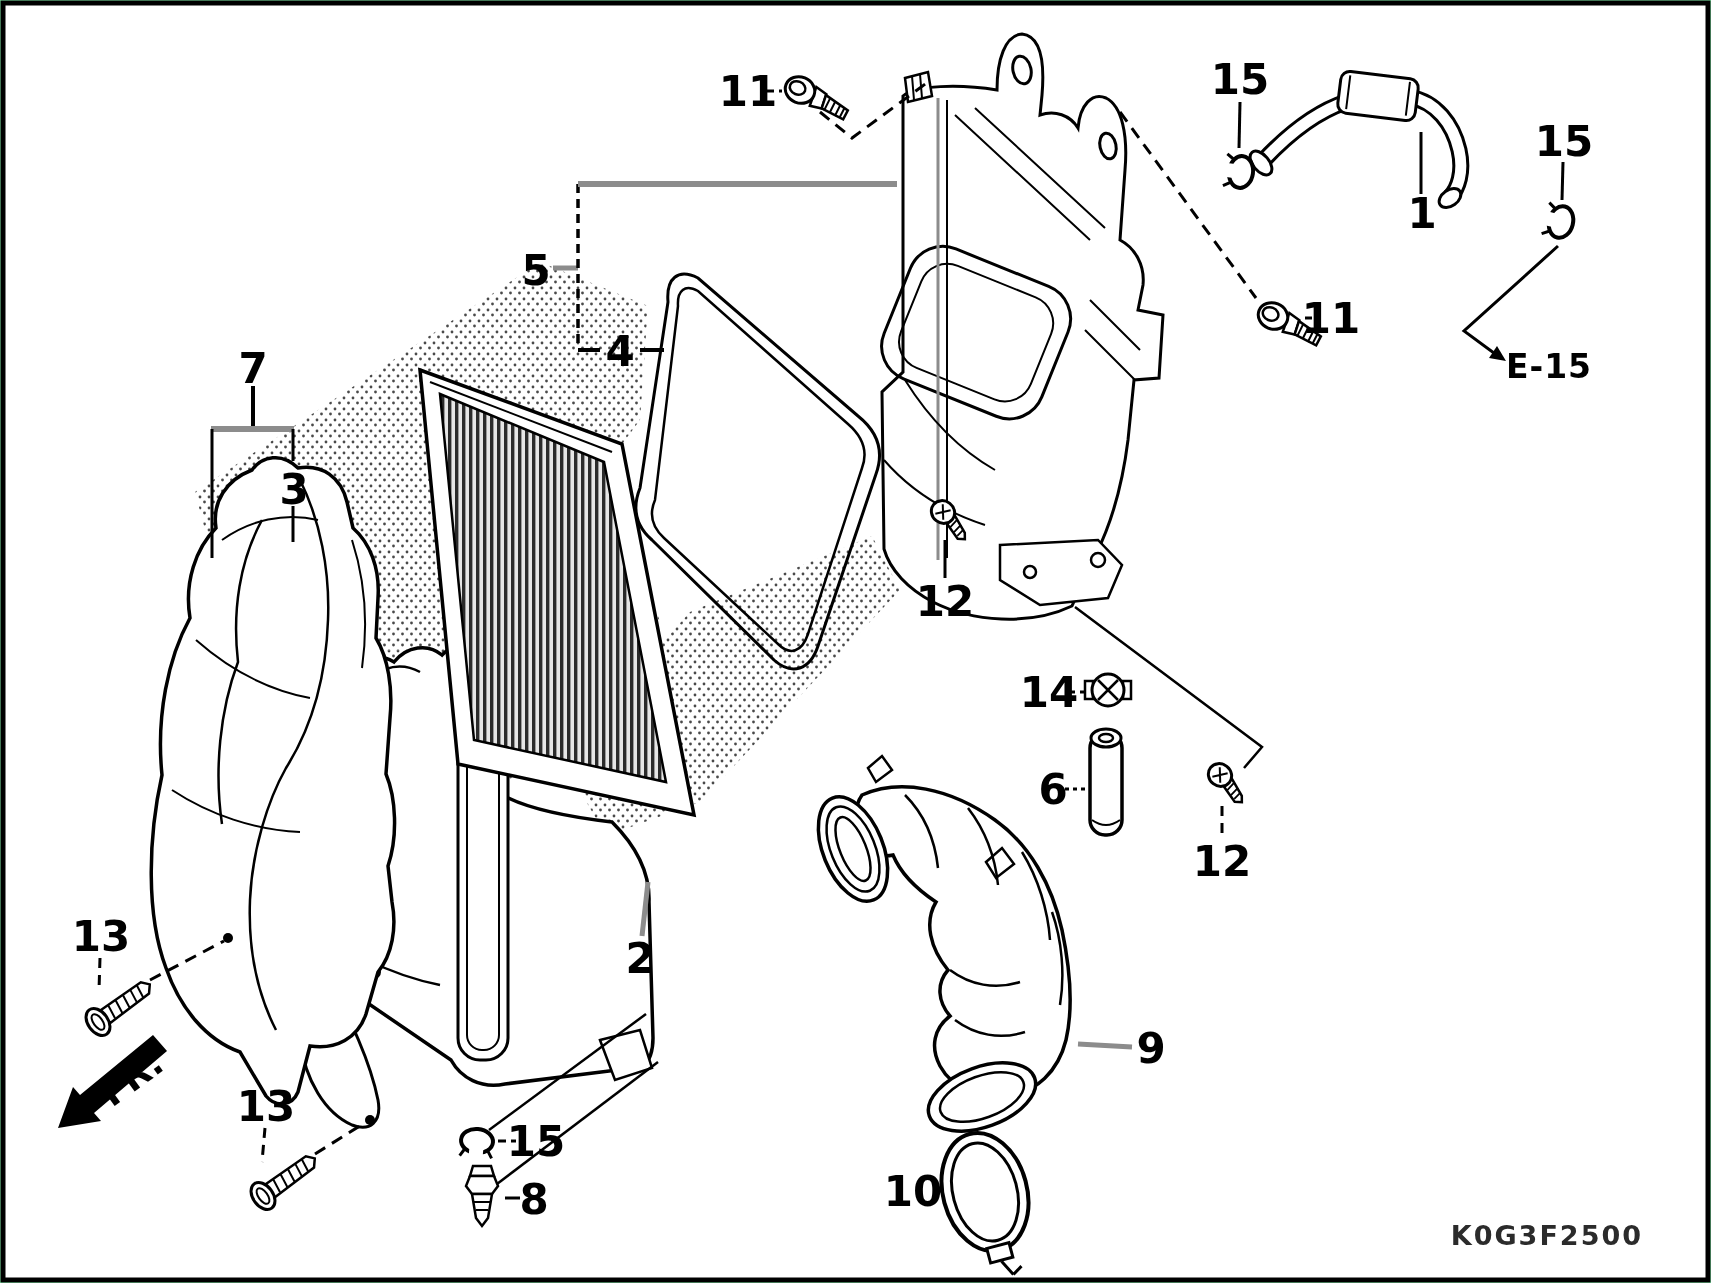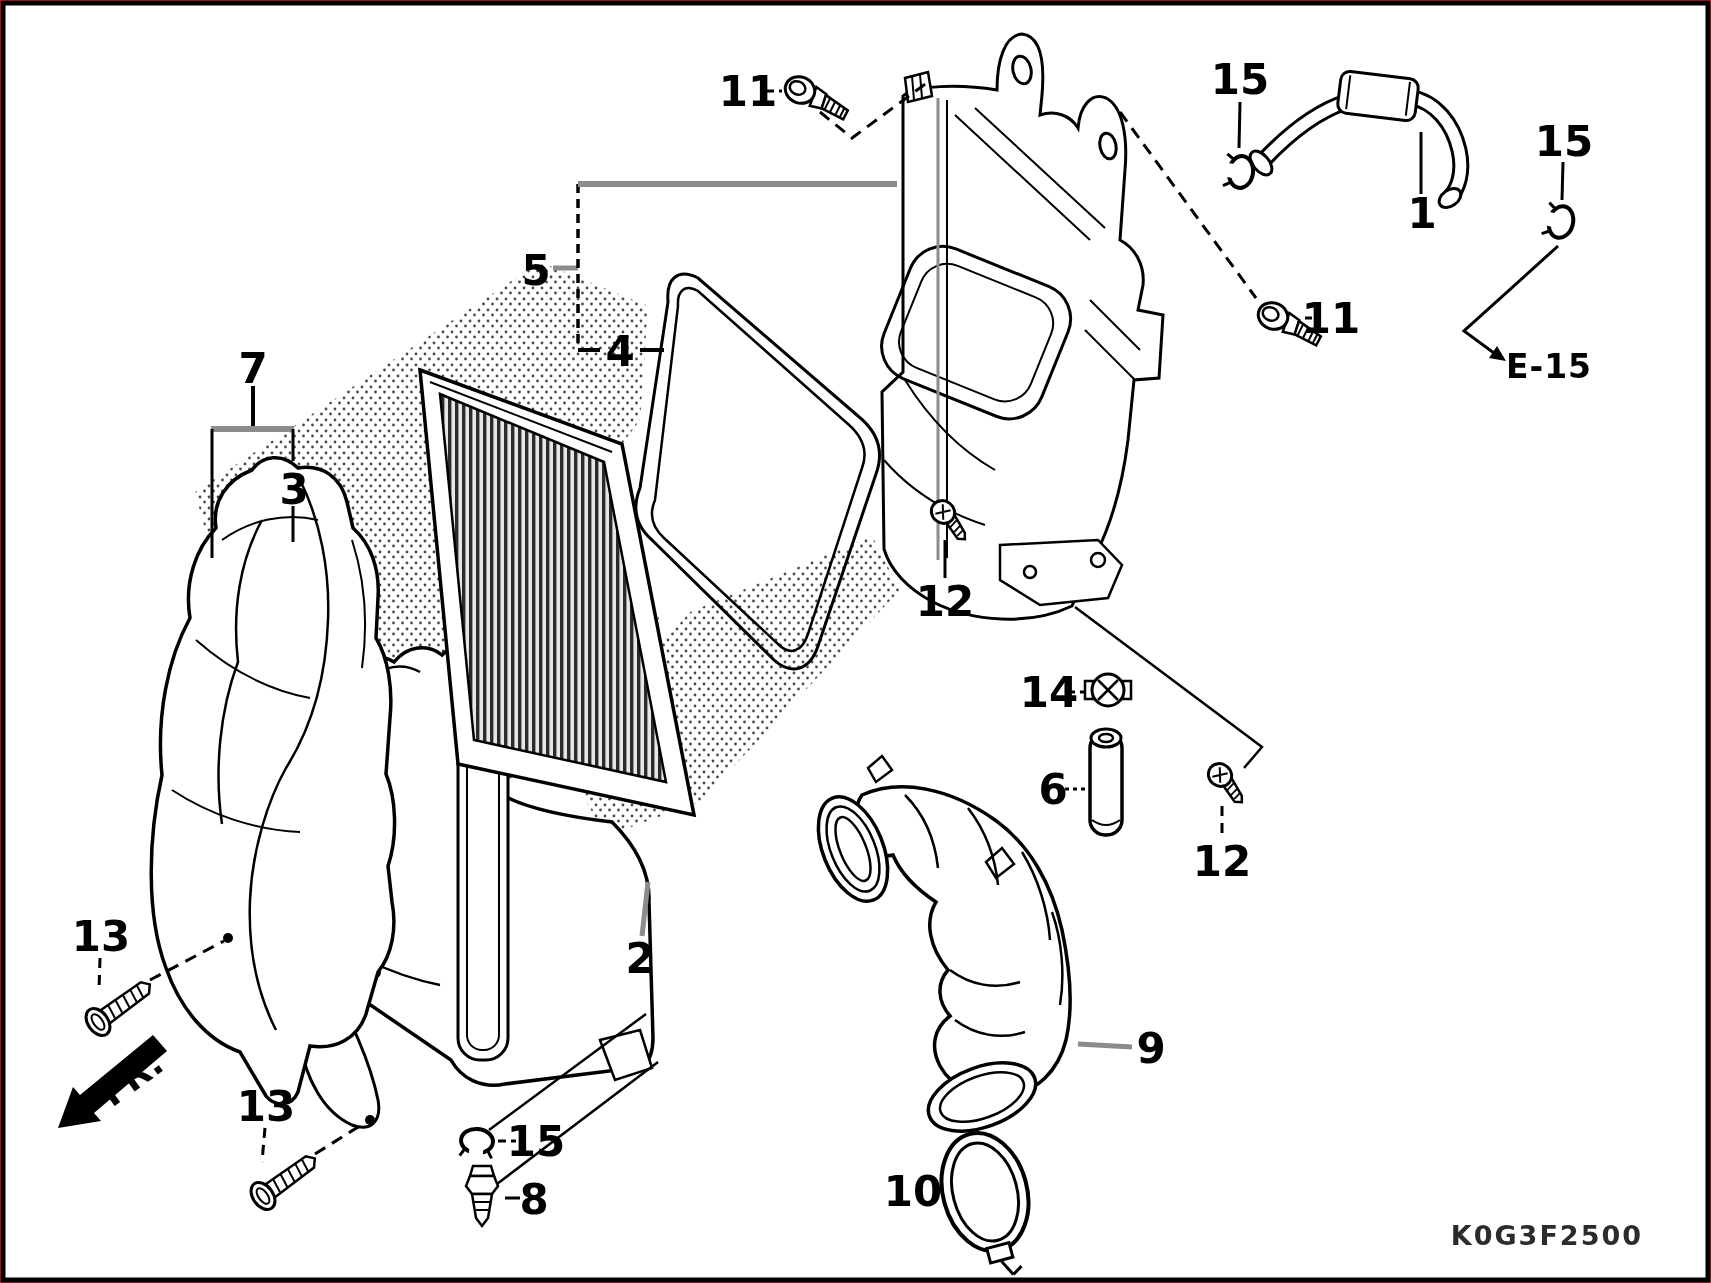--- a/index.html
+++ b/index.html
@@ -1,16 +1,16 @@
 <!DOCTYPE html>
 <html><head>
 <meta charset="utf-8">
 <style>
   html,body{margin:0;padding:0;background:#fff;}
-  .stage{width:1711px;height:1283px;position:relative;background:#ef4444;overflow:hidden;
+  .stage{width:1711px;height:1283px;position:relative;background:#86efac;overflow:hidden;
          font-family:"DejaVu Sans","Liberation Sans",sans-serif;}
   svg{display:block;}
   text{font-family:"DejaVu Sans","Liberation Sans",sans-serif;}
   .plabel{font-size:42px;font-weight:bold;fill:#000;}
   .ref{font-size:33px;font-weight:bold;fill:#000;letter-spacing:1px;}
   .code{font-size:27px;font-weight:bold;fill:#2b2b2b;letter-spacing:2px;}
   .fr{font-size:36px;font-weight:bold;fill:#000;}
 </style>
 </head>
 <body>

